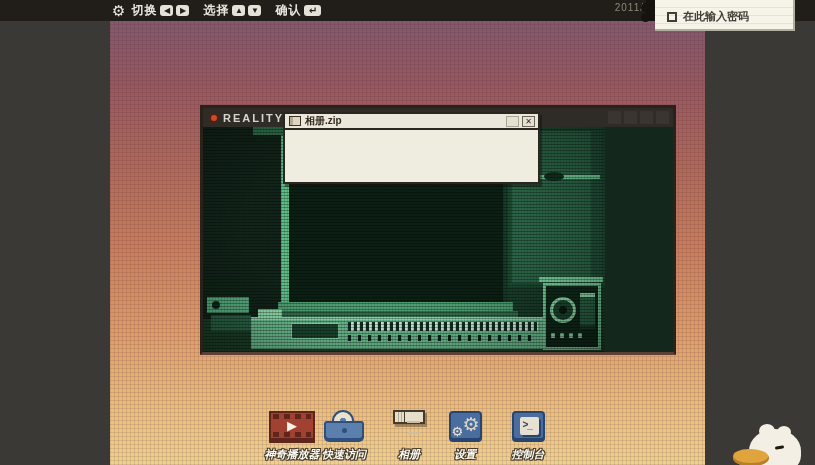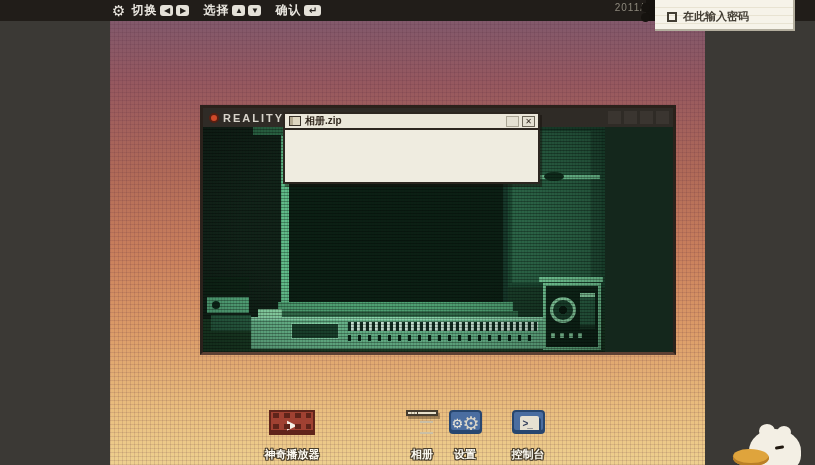--- a/index.html
+++ b/index.html
@@ -109,23 +109,23 @@
   .dlg-input-wrap { position:absolute; left:47px; top:23px; width:193px; height:16px;
                     background:#e9e5d7; border:1px solid #8a8578; border-right-color:#c9c4b4; border-bottom-color:#c9c4b4; }
   .dlg-caret { position:absolute; left:3px; top:2px; width:1.5px; height:11px; background:#4a4337; }
   .dlg-input { position:absolute; left:6px; top:0; width:184px; height:14px; border:none; background:transparent;
                font-size:10.5px; color:#4a4337; font-family:inherit; outline:none; }
   .dlg-input::placeholder { color:#bdb7a7; opacity:1; }
 
   
   .dicon { position:absolute; top:410px; width:70px; height:50px; transform:translateX(-50%);
            display:flex; flex-direction:column; align-items:center; justify-content:flex-end; }
-  .dicon-label { margin-top:17px; font-size:11px; font-weight:bold; color:#fdfbf3; white-space:nowrap; line-height:1;
+  .dicon-label { margin-top:9px; font-size:11px; font-weight:bold; color:#fdfbf3; white-space:nowrap; line-height:1;
     text-shadow:1px 0 0 #473d2c,-1px 0 0 #473d2c,0 1px 0 #473d2c,0 -1px 0 #473d2c,
-                1px 1px 0 #473d2c,-1px -1px 0 #473d2c,1px -1px 0 #473d2c,-1px 1px 0 #473d2c; }
+                1px 1px 0 #473d2c,-1px -1px 0 #473d2c,1px -1px 0 #473d2c,-1px 1px 0 #473d2c;font-style:italic; }
   .ic-player { position:relative; width:46px; height:29px; background:#a04132; border:2px solid #5f241a;
                box-shadow:0 3px 0 #5f241a; }
   .ic-player .holes { position:absolute; left:2px; right:2px; height:5px;
                background:repeating-linear-gradient(90deg,#5f241a 0 6px,transparent 6px 11px); }
   .ic-player .holes.top { top:1px; } .ic-player .holes.bot { bottom:1px; }
   .ic-player .play { position:absolute; left:0; right:0; top:4px; text-align:center; font-size:13px; color:#f6f2e8; line-height:18px; }
   .ic-bag { position:relative; width:40px; height:31px; }
   .ic-bag .disc { position:absolute; left:8px; top:0; width:22px; height:22px; border-radius:50%;
                   background:#e9e2cc; border:2px solid #2f4f7c;
                   background-image:radial-gradient(circle,#5c80ae 0 3px,transparent 3px); }
@@ -245,22 +245,30 @@
 
   <div class="dicon" style="left:292px;">
     <span class="ic-player">
       <span class="holes top"></span>
       <span class="play">▶</span>
       <span class="holes bot"></span>
     </span>
     <span class="dicon-label">神奇播放器</span>
   </div>
 
-
-  <div class="dicon" style="left:422px;gap:16px;">
+  <div class="dicon" style="left:344px;">
+    <span class="ic-bag">
+      <span class="disc"></span>
+        <span class="body"></span>
+        <span class="dot"></span>
+    </span>
+    <span class="dicon-label">快速访问</span>
+  </div>
+
+  <div class="dicon" style="left:409px;gap:16px;">
     <span class="ic-book">
       <span class="line" style="top:9px;"></span>
         <span class="line" style="top:20px;"></span>
     </span>
     <span class="dicon-label">相册</span>
   </div>
 
   <div class="dicon" style="left:465px;">
     <span class="ic-blue">
       <span class="gear-big">⚙</span>

